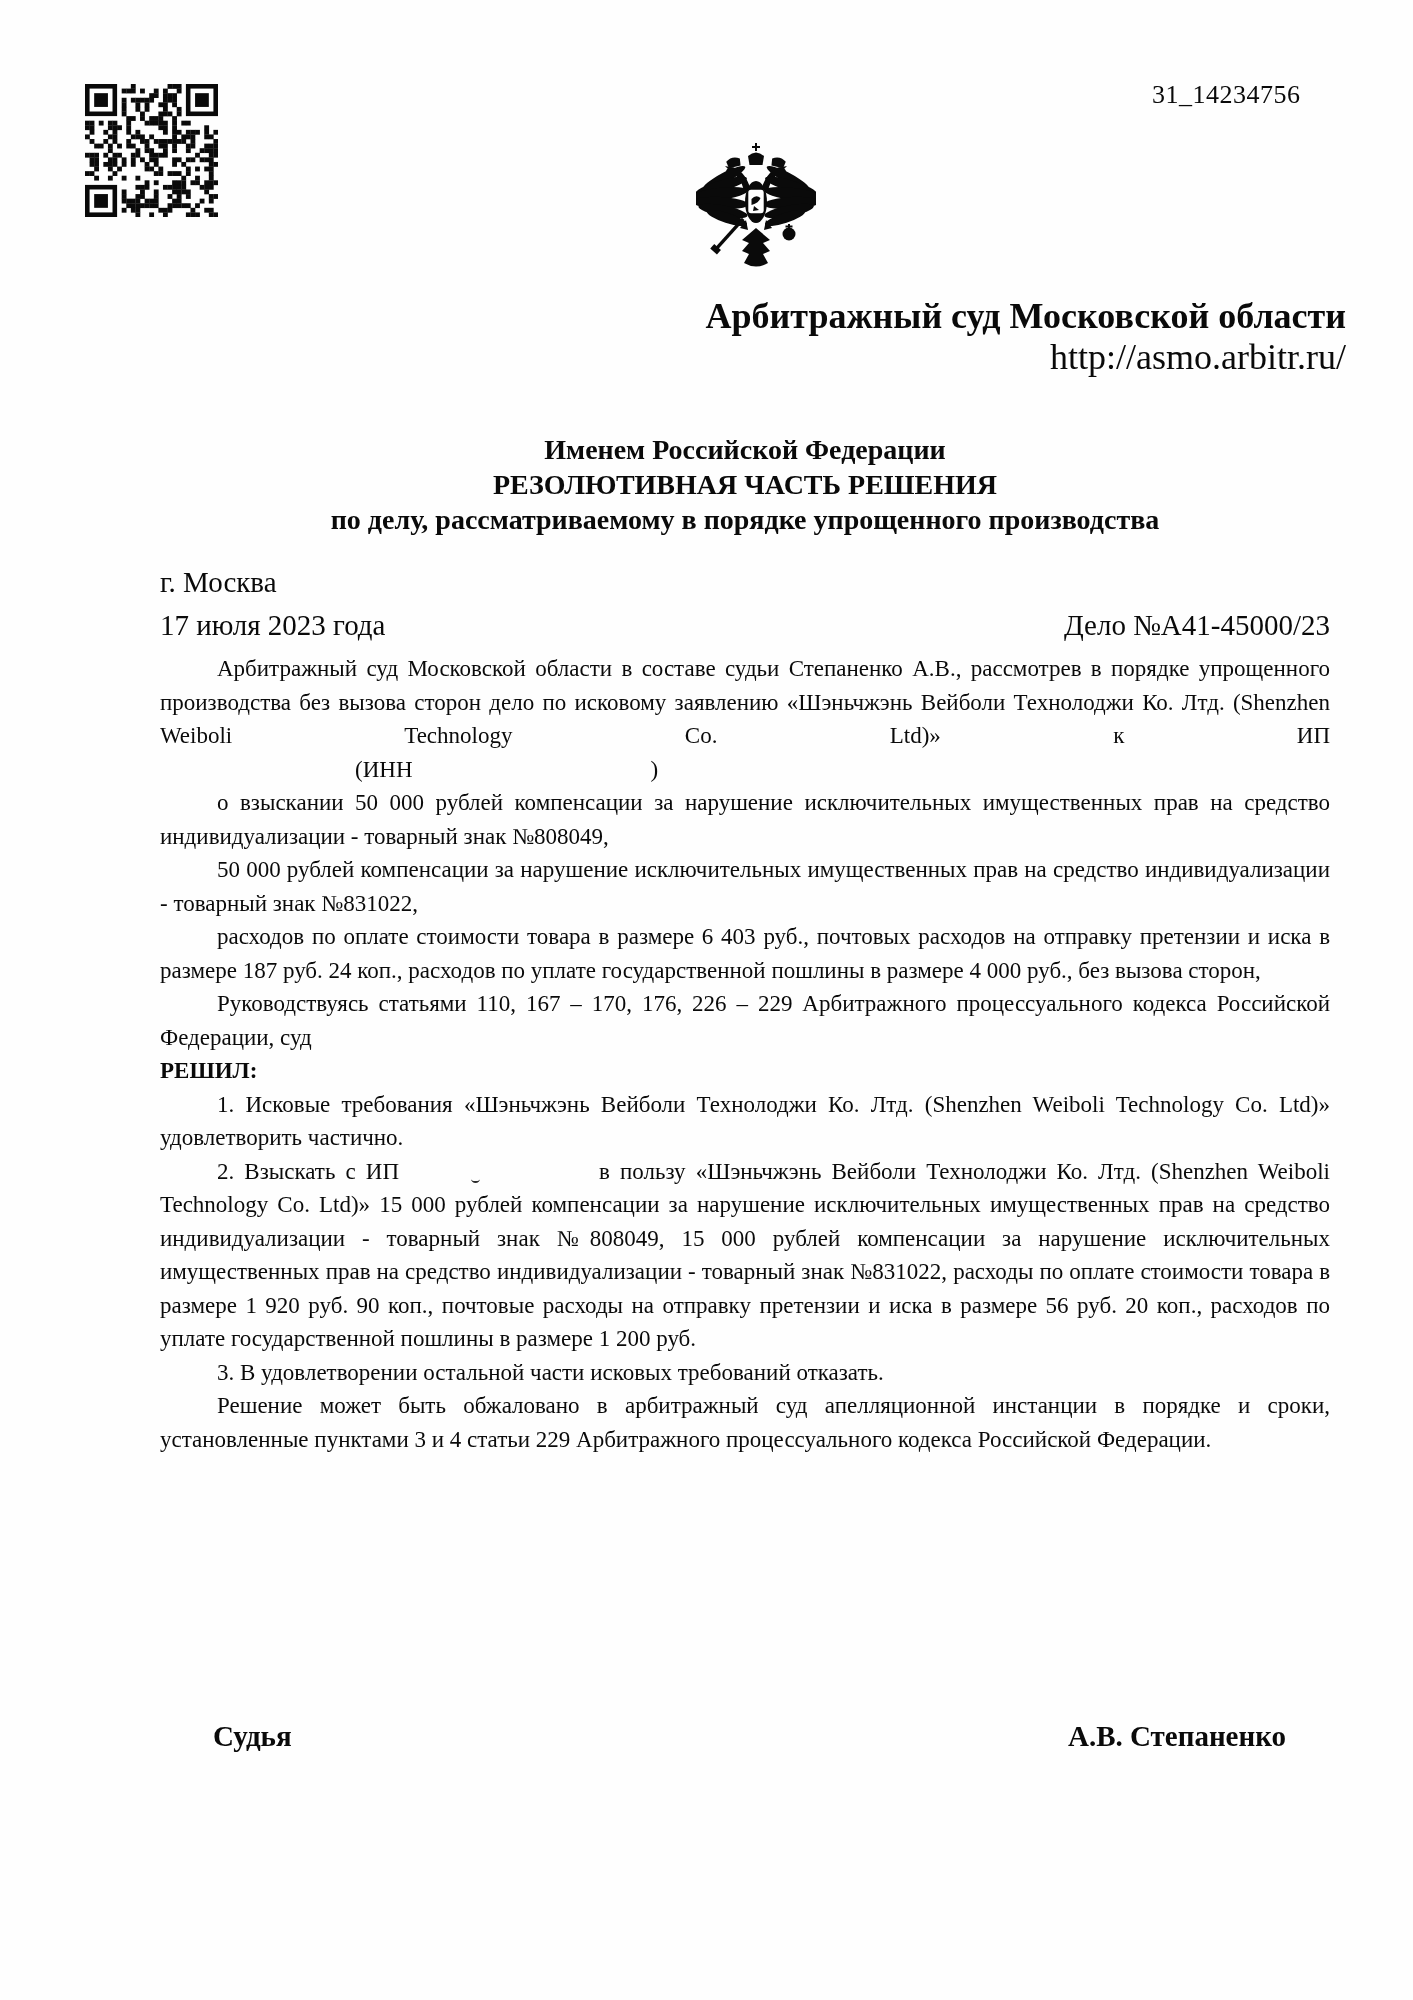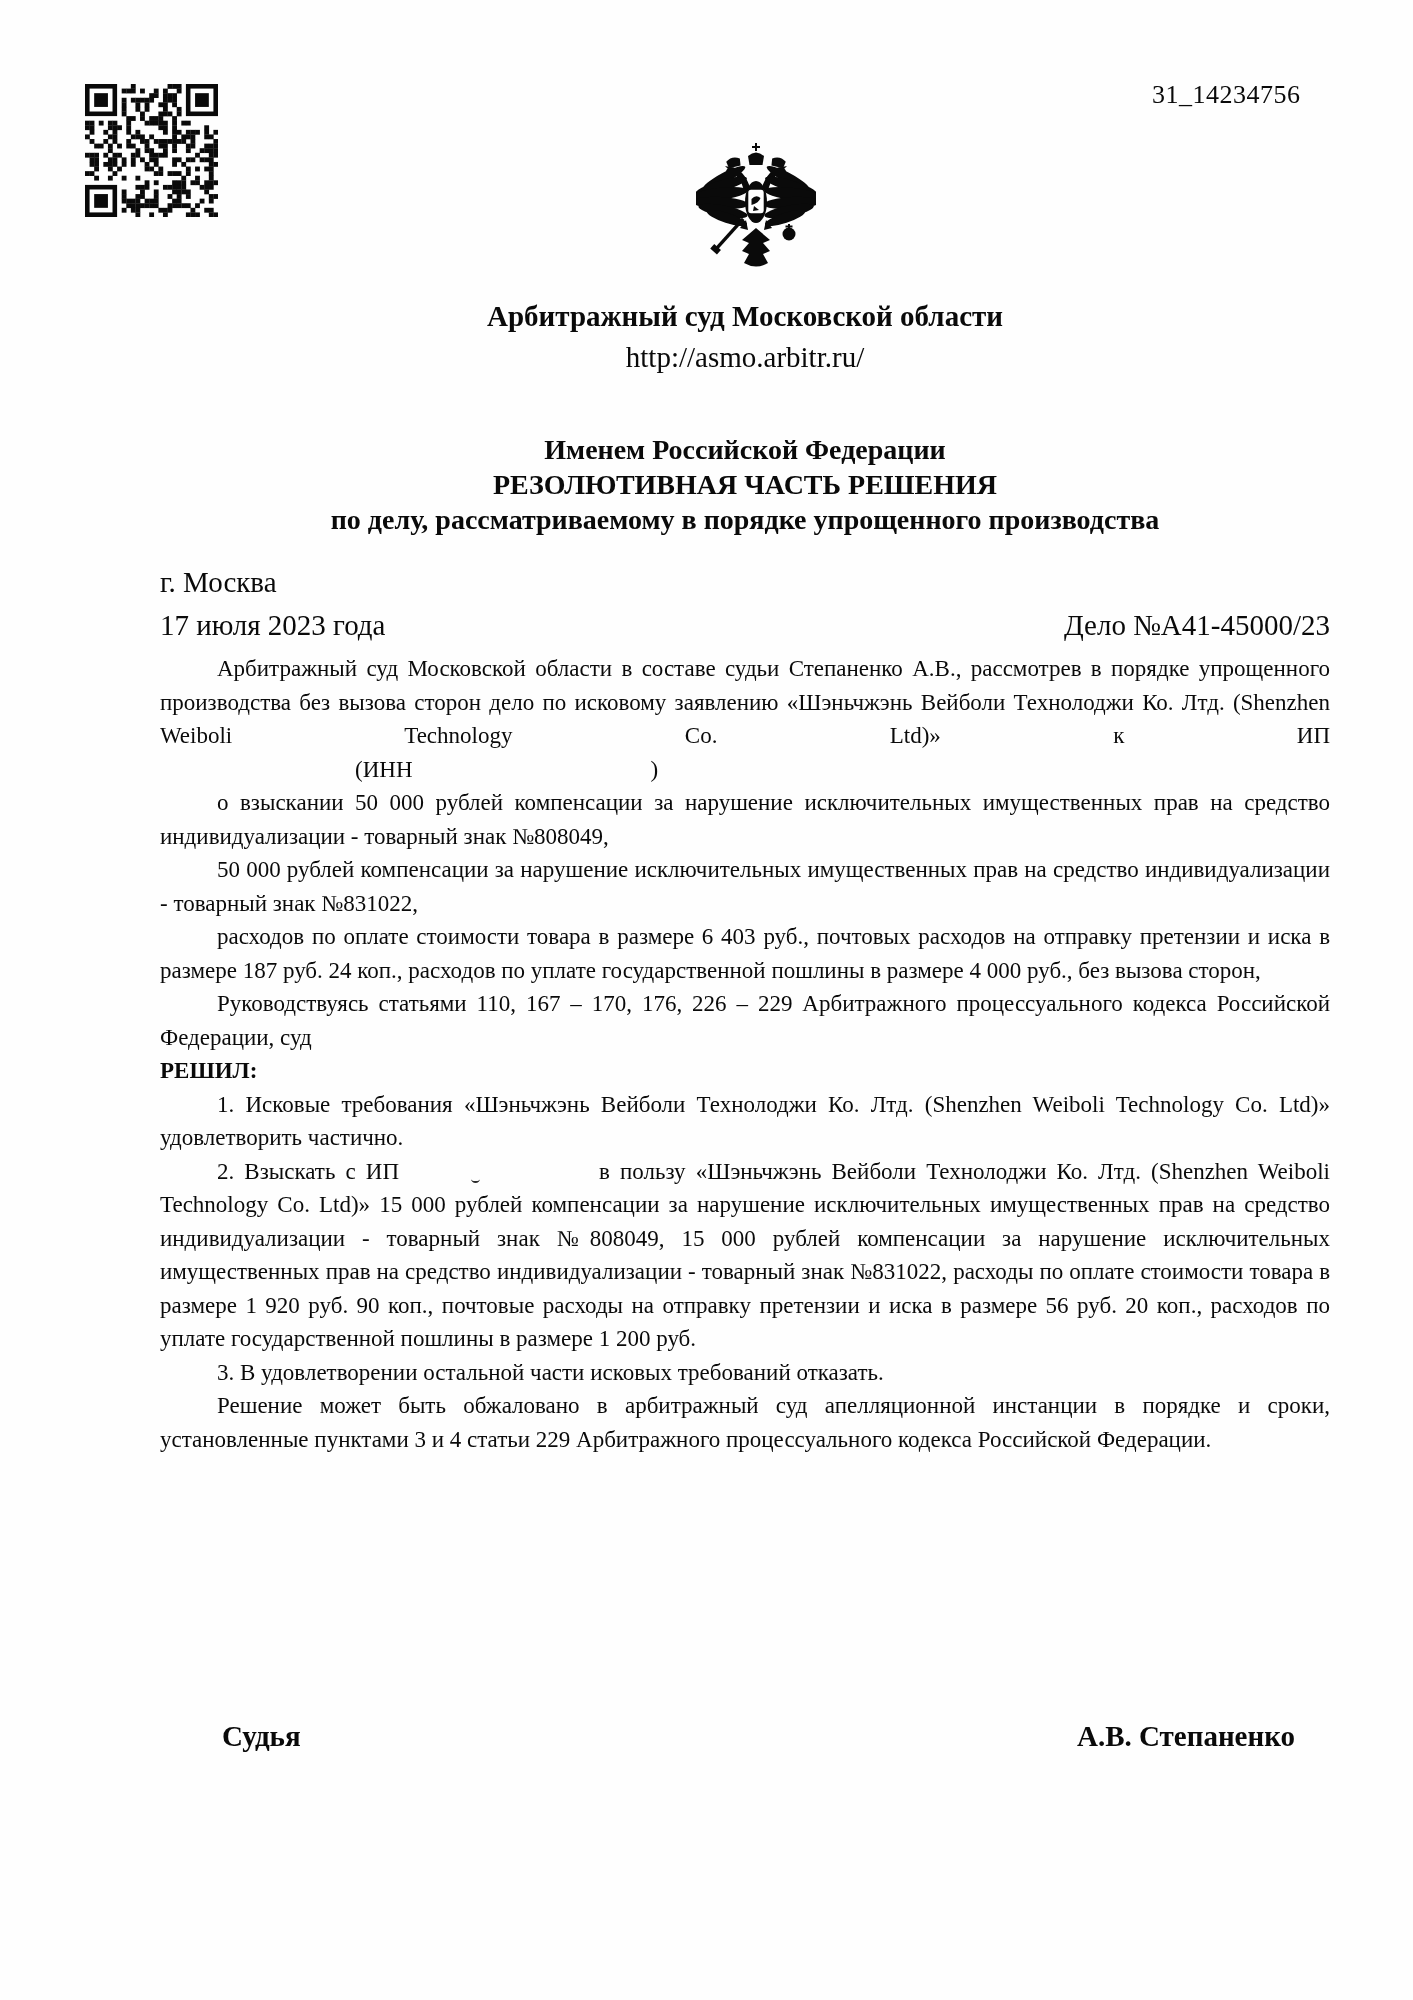--- a/index.html
+++ b/index.html
@@ -11,40 +11,40 @@
   }
   .page{
     position:relative;width:1413px;height:2000px;
     background:#fefefe;overflow:hidden;
   }
   
   .qr{position:absolute;left:85px;top:84px;width:133px;height:133px;}
   .doc-number{position:absolute;left:1152px;top:80px;font-size:26px;letter-spacing:.5px;}
   .emblem{position:absolute;left:696px;top:142px;}
   
-  .court-header{position:absolute;left:160px;top:296px;width:1170px;text-align:center;font-size:29px;line-height:41px;}
+  .court-header{position:absolute;left:176px;top:296px;width:1170px;text-align:right;font-size:36px;line-height:41px;}
   .court-name{font-weight:bold;}
   .doc-title{position:absolute;left:160px;top:432px;width:1170px;text-align:center;font-weight:bold;font-size:28px;line-height:35px;}
   .meta-city{position:absolute;left:160px;top:566px;font-size:29px;text-align:right;}
   .meta-row{position:absolute;left:160px;top:609px;width:1170px;display:flex;justify-content:space-between;font-size:29px;}
   
   .content{
     position:absolute;left:160px;top:652px;width:1170px;
     font-size:23px;line-height:33.5px;text-align:justify;
   }
   .content p{margin:0;text-indent:57px;}
   .justify-all{text-align-last:justify;}
   .inn-line{padding-left:195px;text-align:left;}
   .gap-inn{display:inline-block;width:238px;}
   .gap-redact{display:inline-block;width:200px;position:relative;vertical-align:baseline;}
   .redact-mark{position:absolute;left:72px;bottom:-4px;width:9px;height:6px;border-bottom:2px solid #2a2a2a;border-radius:0 0 50% 50%;}
   .reshil{margin:42px 0 36px 0;font-weight:bold;text-indent:0 !important;}
   .appeal{margin-top:33px;}
   
-  .signature{position:absolute;left:160px;top:1720px;width:1170px;display:flex;justify-content:space-between;font-size:29px;font-weight:bold;}
+  .signature{position:absolute;left:151px;top:1720px;width:1170px;display:flex;justify-content:space-between;font-size:29px;font-weight:bold;}
   .signature .role{padding-left:62px;}
   .signature .name{padding-right:35px;}
 </style>
 </head>
 <body>
 
 <div class="page">
 
   <svg id="qr-svg" class="qr" viewBox="0 0 133 133">
       <rect x="45.86" y="0.00" width="4.84" height="4.84" fill="#0a0a0a"></rect>

